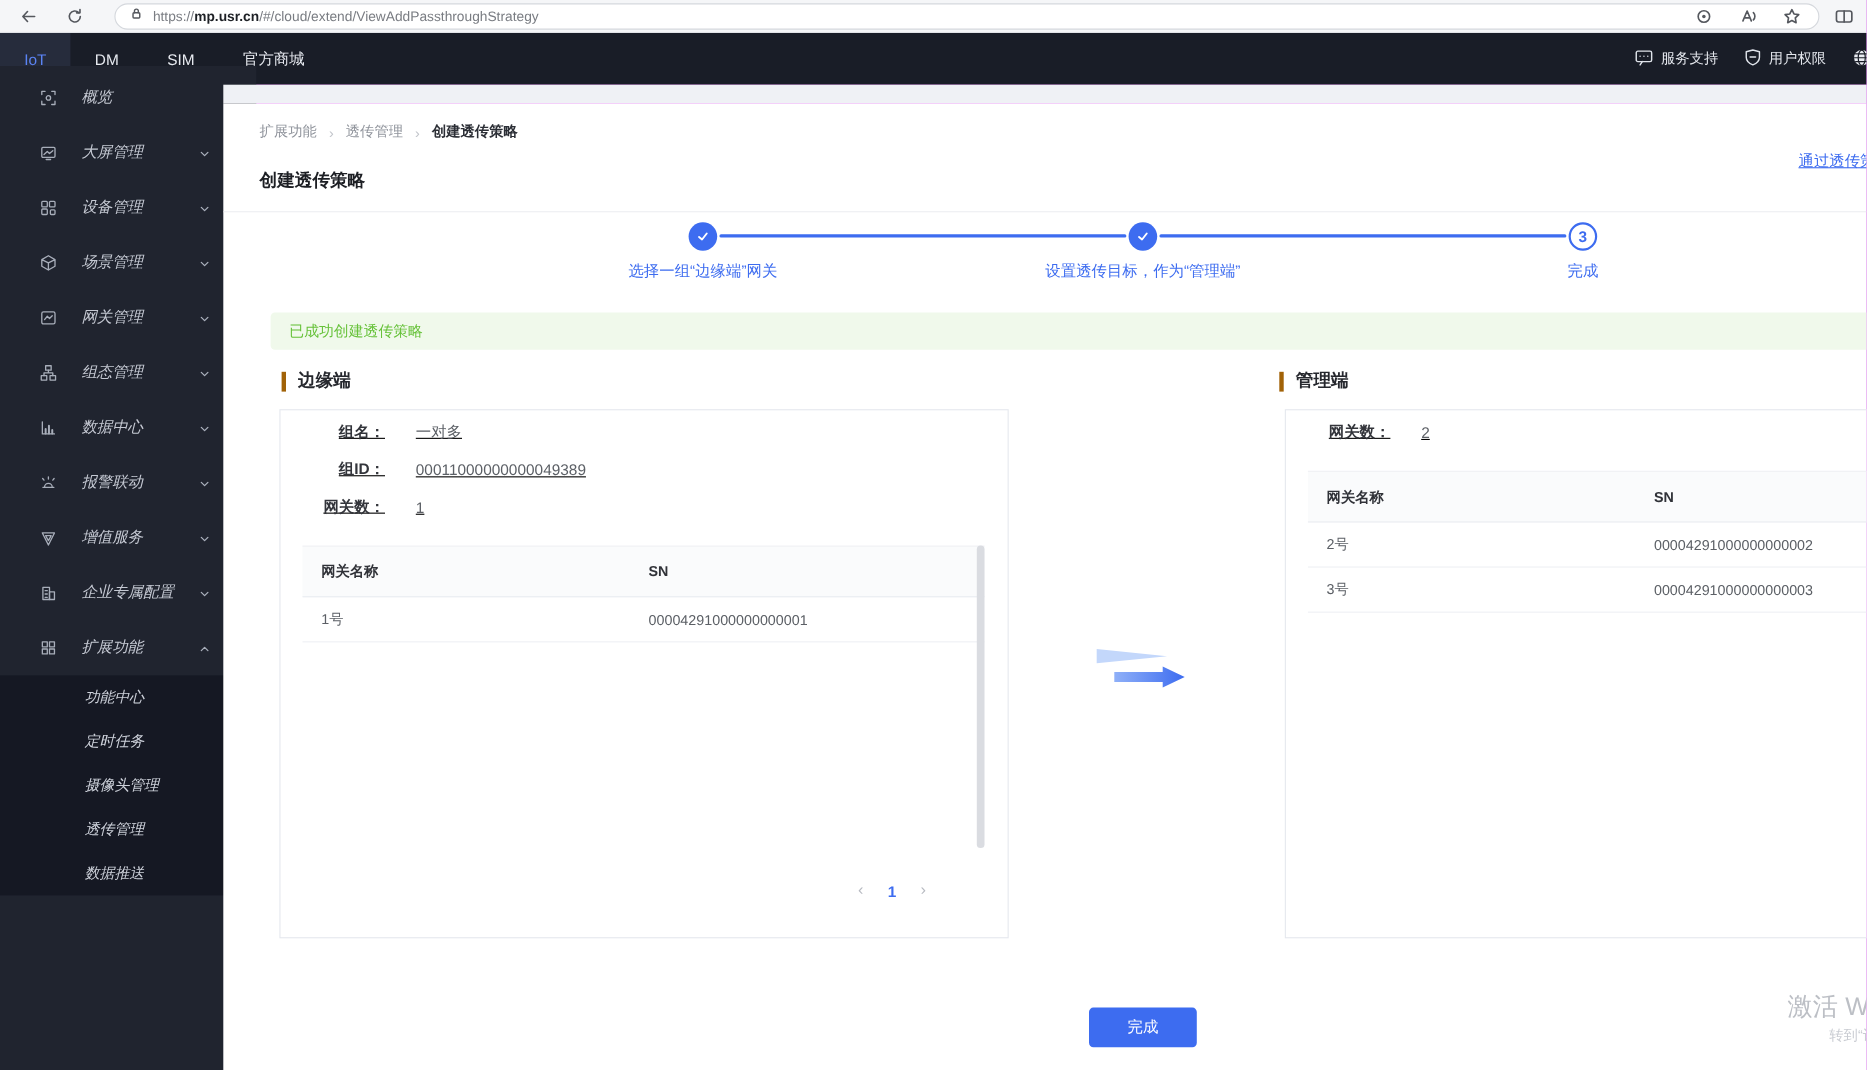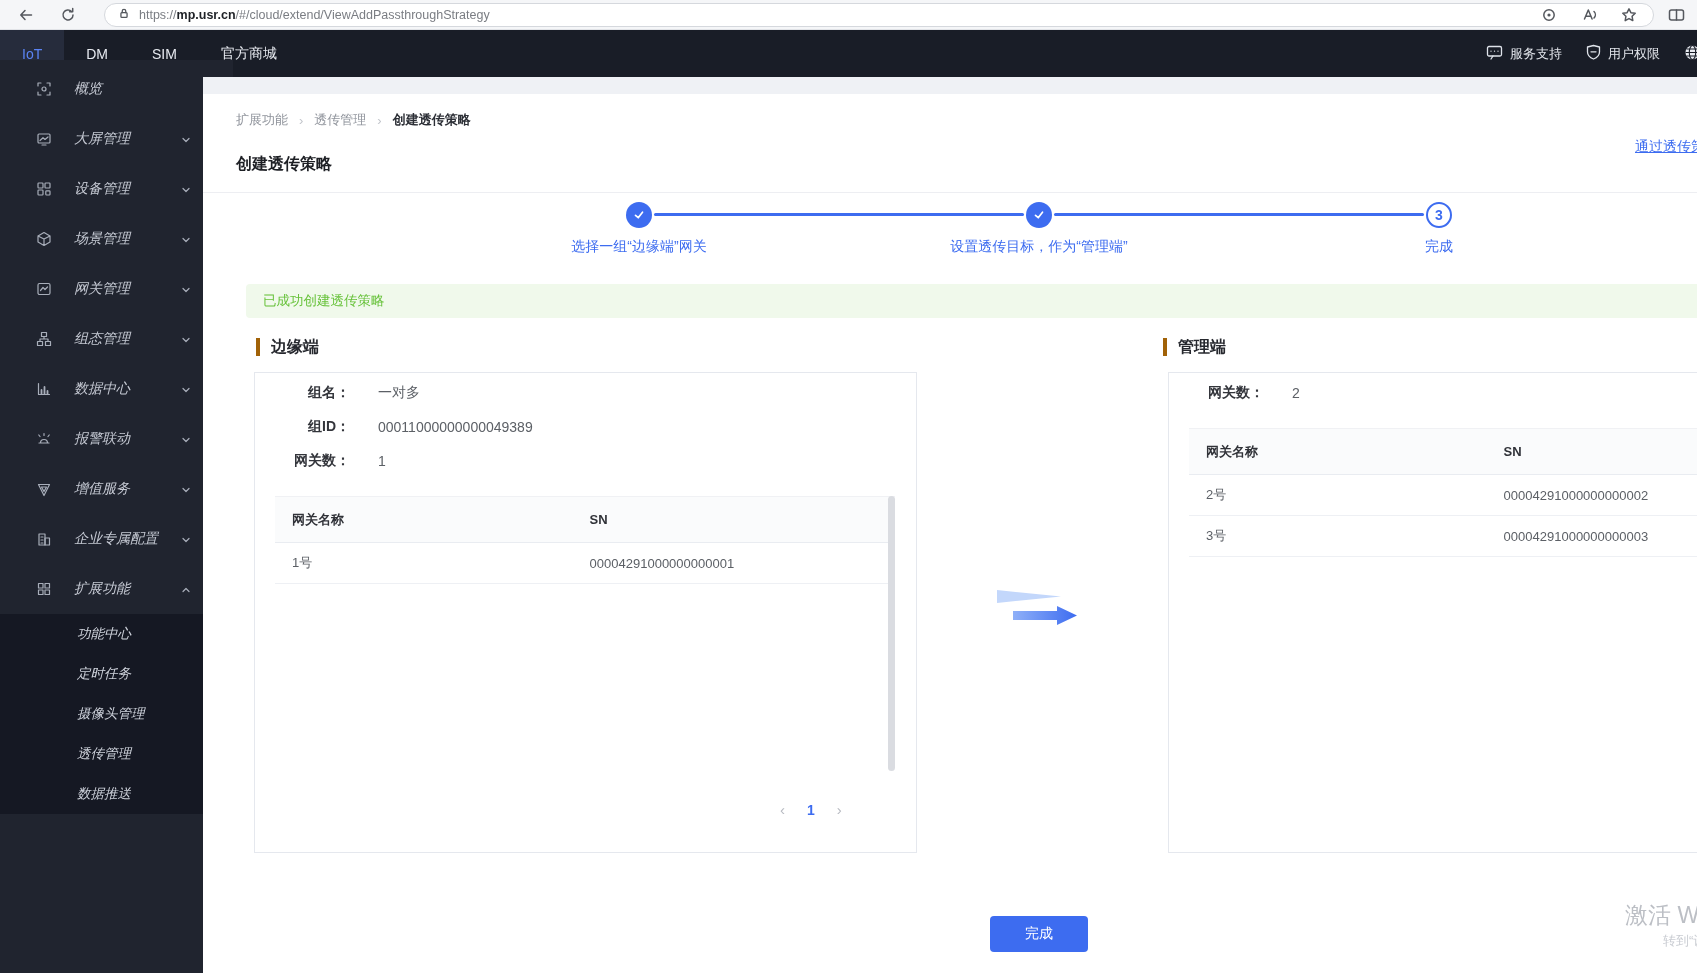--- a/index.html
+++ b/index.html
@@ -17,21 +17,21 @@
   .url-text b { color:#1e2126; font-weight:bold; }
 
   
   .topnav { position:absolute; left:0; top:30px; width:100%; height:47px; background:#191d27; display:flex; align-items:stretch; }
   .logo { width:203px; display:flex; align-items:center; padding-left:13px; gap:9px; cursor:pointer; }
   .logo-name { font-size:16px; font-weight:bold; color:#fff; letter-spacing:1px; line-height:18px; }
   .logo-site { font-size:10.5px; color:#c7ccd7; text-align:center; line-height:12px; }
   .nav-tab { display:flex; align-items:center; padding:0 22px; font-size:14px; color:#e7eaf0; cursor:pointer; }
   .nav-tab.active { background:#262c3c; color:#5b84f5; }
   .nav-right { position:absolute; left:1486px; top:0; height:47px; display:flex; align-items:center; gap:24px; white-space:nowrap; }
-  .nav-item { display:flex; align-items:center; gap:7px; font-size:13px; color:#e3e6ec; cursor:pointer; }
+  .nav-item { display:flex; gap:7px; font-size:13px; color:#e3e6ec; cursor:pointer; }
   .ni { stroke:#dfe3ea; fill:none; stroke-width:1.3; stroke-linecap:round; stroke-linejoin:round; }
 
   
   .sidebar { position:absolute; left:0; top:60px; width:233px; bottom:0; background:#20242f; padding-top:4px;font-style:italic; }
   .side-item { position:relative; height:50px; display:flex; align-items:center; padding-left:36px; font-size:14px; color:#c5c9d3; cursor:pointer; }
   .side-item svg.mi { margin-right:22px; flex:none; }
   .mi { stroke:#a8aeba; fill:none; stroke-width:1.2; stroke-linecap:round; stroke-linejoin:round; }
   .chev { position:absolute; right:20px; top:21px; }
   .submenu { background:#151823; }
   .sub-item { height:40px; line-height:40px; padding-left:77px; font-size:13.5px; color:#ced2db; cursor:pointer; }
@@ -51,21 +51,21 @@
   .step-circle { position:absolute; top:108px; width:26px; height:26px; border-radius:50%; display:flex; align-items:center; justify-content:center; }
   .step-done { background:#3d6cf0; }
   .step-now { background:#fff; border:2px solid #3d6cf0; color:#3d6cf0; font-size:14px; font-weight:bold; }
   .step-line { position:absolute; top:119px; height:3px; background:#3d6cf0; border-radius:2px; }
   .step-label { position:absolute; top:144px; transform:translateX(-50%); font-size:14px; color:#3d6cf0; white-space:nowrap; }
 
   .success { position:absolute; left:43px; right:-4px; top:190px; height:34px; background:#f0f9eb; border-radius:4px; display:flex; align-items:center; padding-left:17px; font-size:13.5px; color:#67c23a; }
 
   .sec { position:absolute; top:244px; font-size:16px; font-weight:bold; color:#26282e; border-left:4px solid #a16207; padding-left:11px; line-height:18px; }
 
-  .card { position:absolute; top:278px; width:663px; height:481px; background:#fff; border:1px solid #e5e8ee; }
+  .card { position:absolute; top:278px; width:663px; height:481px; background:#fff; border:1px solid #e5e8ee;text-decoration:underline; }
   .card-fields { padding-top:3px; }
   .field-row { display:flex; height:34px; align-items:center; }
   .f-label { width:95px; text-align:right; font-weight:bold; color:#33353b; font-size:14px; }
   .f-value { margin-left:28px; color:#5c6066; font-size:14px; }
 
   .mini-table { position:absolute; left:20px; width:620px; font-size:13px; }
   .t-head { display:flex; height:47px; align-items:center; background:#fafbfc; border-top:1px solid #f0f1f4; border-bottom:1px solid #e9ecf1; font-weight:bold; color:#303238; }
   .t-row { display:flex; height:41px; align-items:center; border-bottom:1px solid #eef0f4; color:#5c6066; }
   .col1 { width:48%; padding-left:17px; }
   .col2 { width:52%; padding-left:17px; }

